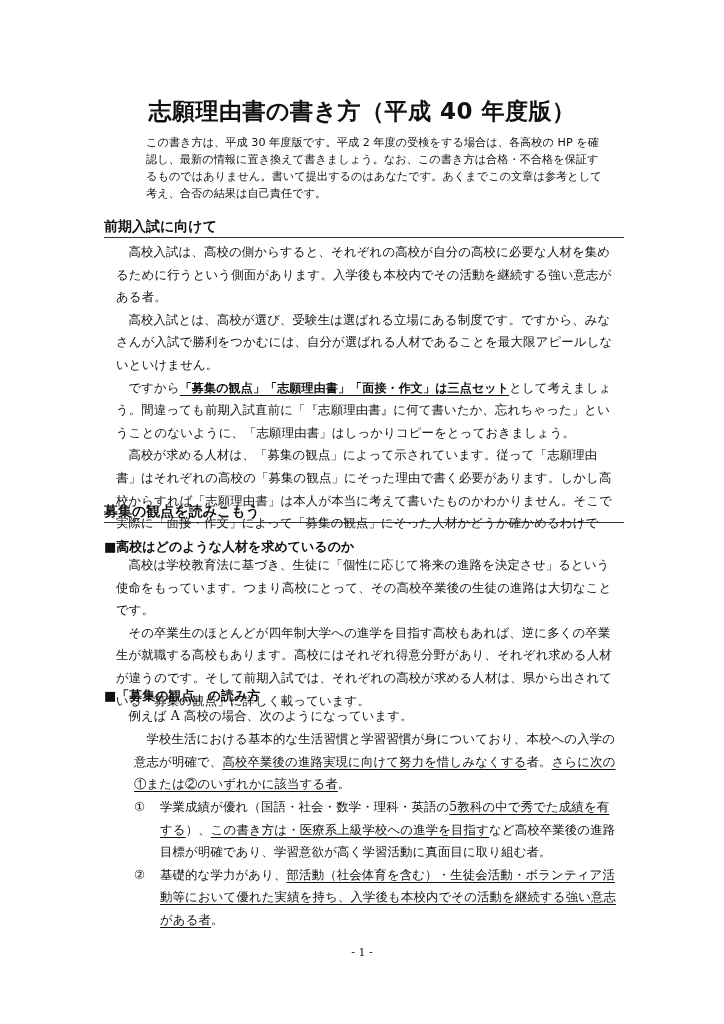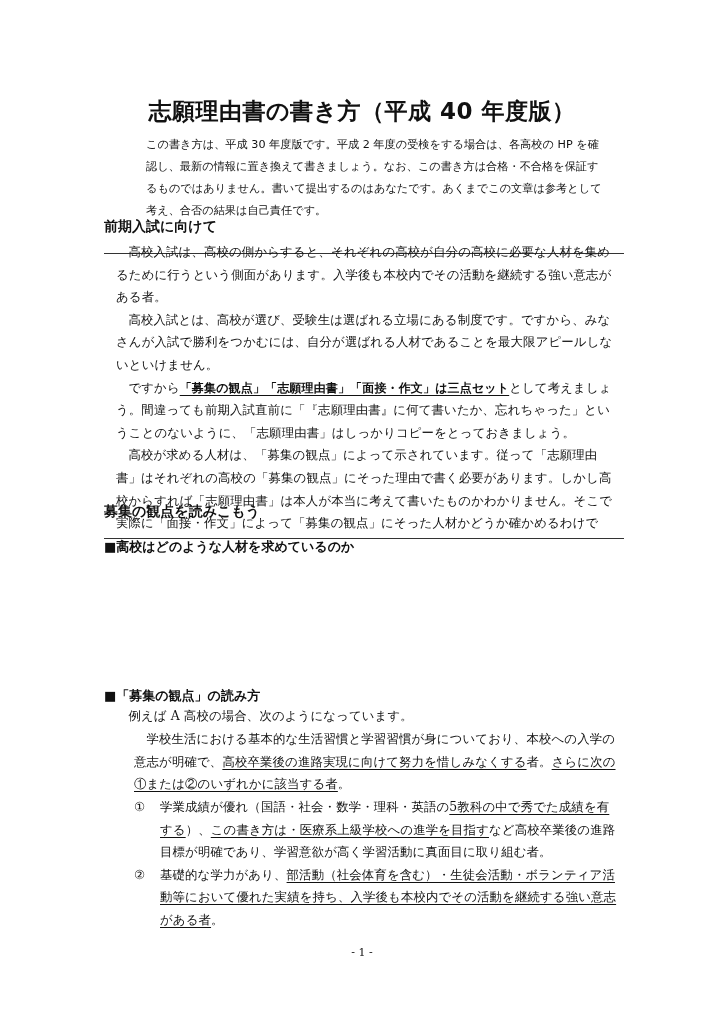--- a/index.html
+++ b/index.html
@@ -1,24 +1,24 @@
 <!DOCTYPE html>
 <html><head>
 <meta charset="utf-8">
 <style>
   html, body { margin: 0; padding: 0; background: #ffffff; }
   body { width: 724px; height: 1024px; position: relative; overflow: hidden; color: #111; }
   .page { position: absolute; left: 0; top: 0; width: 724px; height: 1024px; }
   .title { position: absolute; left: 0; width: 724px; top: 96px; text-align: center;
     font-family: "DejaVu Sans", sans-serif; font-weight: bold; font-size: 23px; letter-spacing: 0.5px; }
   .intro { position: absolute; left: 146px; top: 134px; width: 462px;
-    font-family: "DejaVu Sans", sans-serif; font-size: 11.2px; line-height: 22px; font-weight: 500; }
+    font-family: "DejaVu Sans", sans-serif; font-size: 11.2px; line-height: 17px; font-weight: 500; }
   .intro p { margin: 0; }
   .h2 { position: absolute; left: 104px; width: 520px; font-family: "DejaVu Sans", sans-serif;
-    font-weight: bold; font-size: 14px; padding-bottom: 17px; border-bottom: 1.5px solid #333; }
+    font-weight: bold; font-size: 14px; padding-bottom: 1px; border-bottom: 1.5px solid #333; }
   .h3 { position: absolute; left: 104px; font-family: "DejaVu Sans", sans-serif; font-weight: bold; font-size: 13px; }
   .body { position: absolute; left: 116px; width: 502px; font-family: "DejaVu Serif", serif;
     font-size: 12.4px; line-height: 22.6px; letter-spacing: 0.15px; }
   .body p { margin: 0; }
   .indent { text-indent: 1em; }
   .u { text-decoration: underline; text-underline-offset: 3px; }
   .ub { text-decoration: underline; font-weight: bold; font-family: "DejaVu Sans", sans-serif; font-size: 12px; text-underline-offset: 3px; }
   .item { display: flex; }
   .item .num { width: 26px; flex: none; }
   .footer { position: absolute; left: 0; width: 724px; top: 946px; text-align: center;
@@ -41,20 +41,24 @@
     <p class="indent">高校入試は、高校の側からすると、それぞれの高校が自分の高校に必要な人材を集めるために行うという側面があります。入学後も本校内でその活動を継続する強い意志がある者。</p>
     <p class="indent">高校入試とは、高校が選び、受験生は選ばれる立場にある制度です。ですから、みなさんが入試で勝利をつかむには、自分が選ばれる人材であることを最大限アピールしないといけません。</p>
     <p class="indent"><span>ですから</span><span class="ub">「募集の観点」「志願理由書」「面接・作文」は三点セット</span><span>として考えましょう。間違っても前期入試直前に「『志願理由書』に何て書いたか、忘れちゃった」ということのないように、「志願理由書」はしっかりコピーをとっておきましょう。</span></p>
     <p class="indent">高校が求める人材は、「募集の観点」によって示されています。従って「志願理由書」はそれぞれの高校の「募集の観点」にそった理由で書く必要があります。しかし高校からすれば「志願理由書」は本人が本当に考えて書いたものかわかりません。そこで実際に「面接・作文」によって「募集の観点」にそった人材かどうか確かめるわけです。</p>
   </div>
 
   <div class="h2" style="top:503px;">募集の観点を読みこもう</div>
 
   <div class="h3" style="top:538px;">■高校はどのような人材を求めているのか</div>
 
+  <div class="body" style="top:554px;">
+    <p class="indent">高校は学校教育法に基づき、生徒に「個性に応じて将来の進路を決定させ」るという使命をもっています。つまり高校にとって、その高校卒業後の生徒の進路は大切なことです。</p>
+    <p class="indent">その卒業生のほとんどが四年制大学への進学を目指す高校もあれば、逆に多くの卒業生が就職する高校もあります。高校にはそれぞれ得意分野があり、それぞれ求める人材が違うのです。そして前期入試では、それぞれの高校が求める人材は、県から出されている「募集の観点」に詳しく載っています。</p>
+  </div>
 
   <div class="h3" style="top:687px;">■「募集の観点」の読み方</div>
 
   <div class="body" style="top:705px;">
     <p class="indent">例えば A 高校の場合、次のようになっています。</p>
   </div>
 
   <div class="body" style="top:728px; left:134px; width:484px;">
     <p class="indent"><span>学校生活における基本的な生活習慣と学習習慣が身についており、本校への入学の意志が明確で、</span><span class="u">高校卒業後の進路実現に向けて努力を惜しみなくする</span><span>者。</span><span class="u">さらに次の①または②のいずれかに該当する者</span><span>。</span></p>
   </div>

